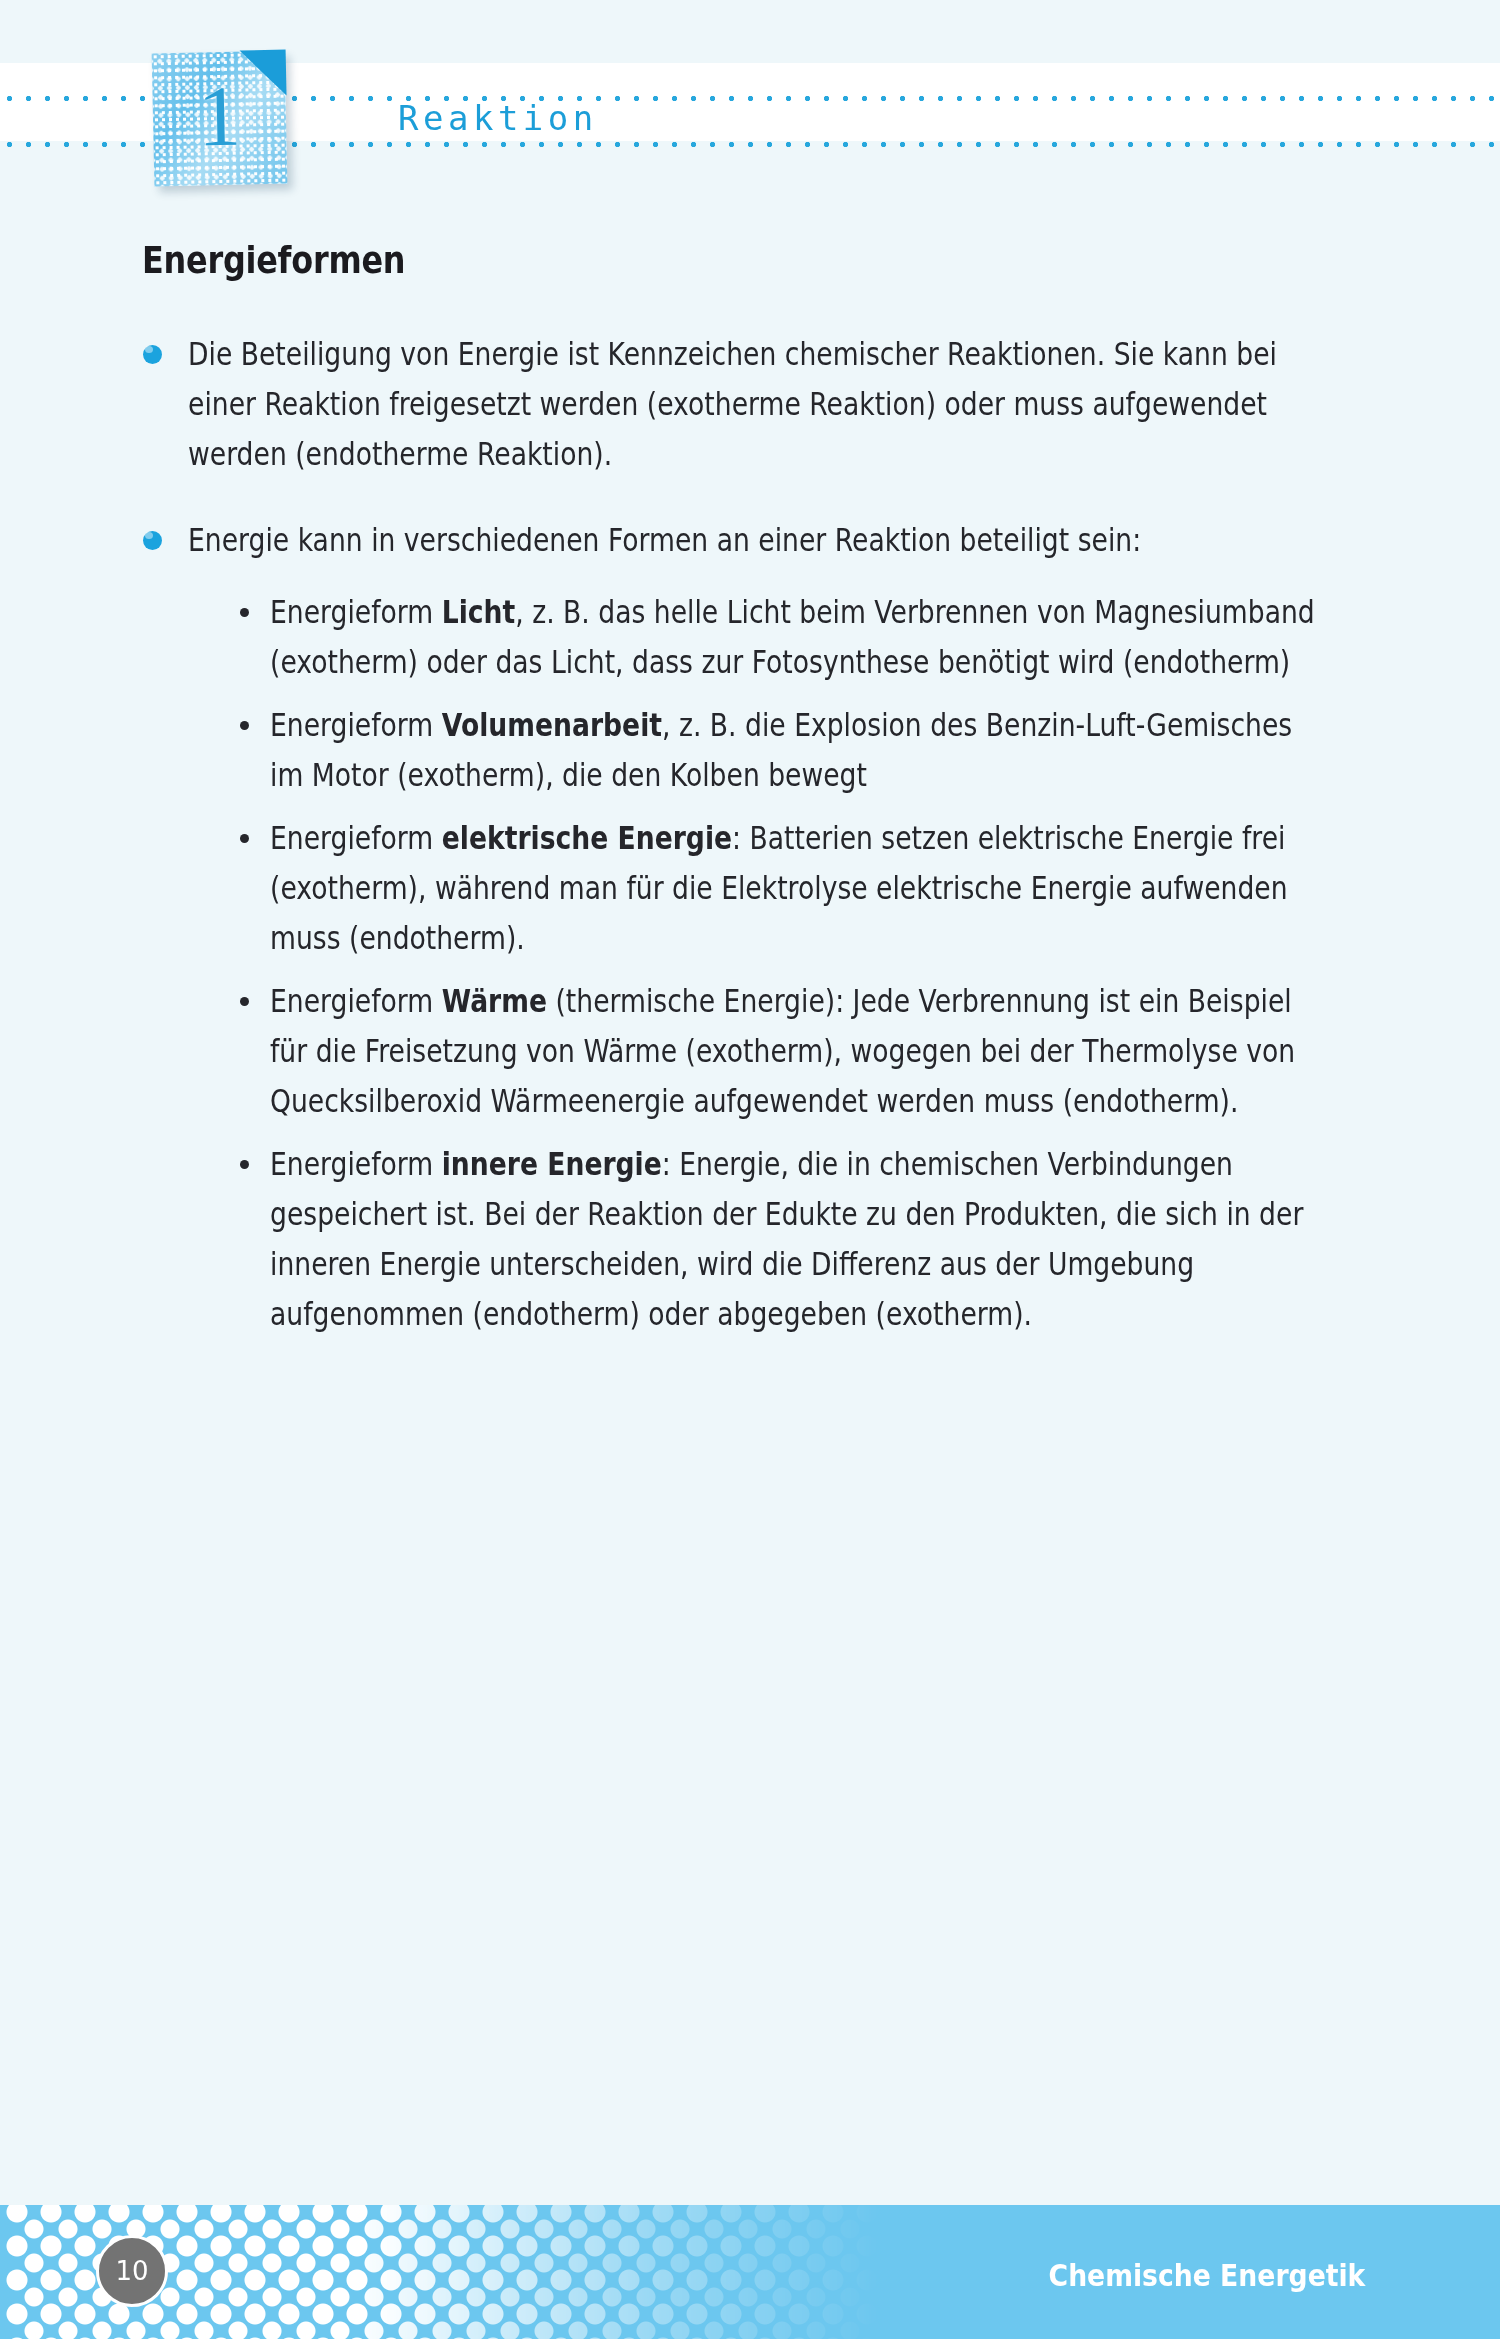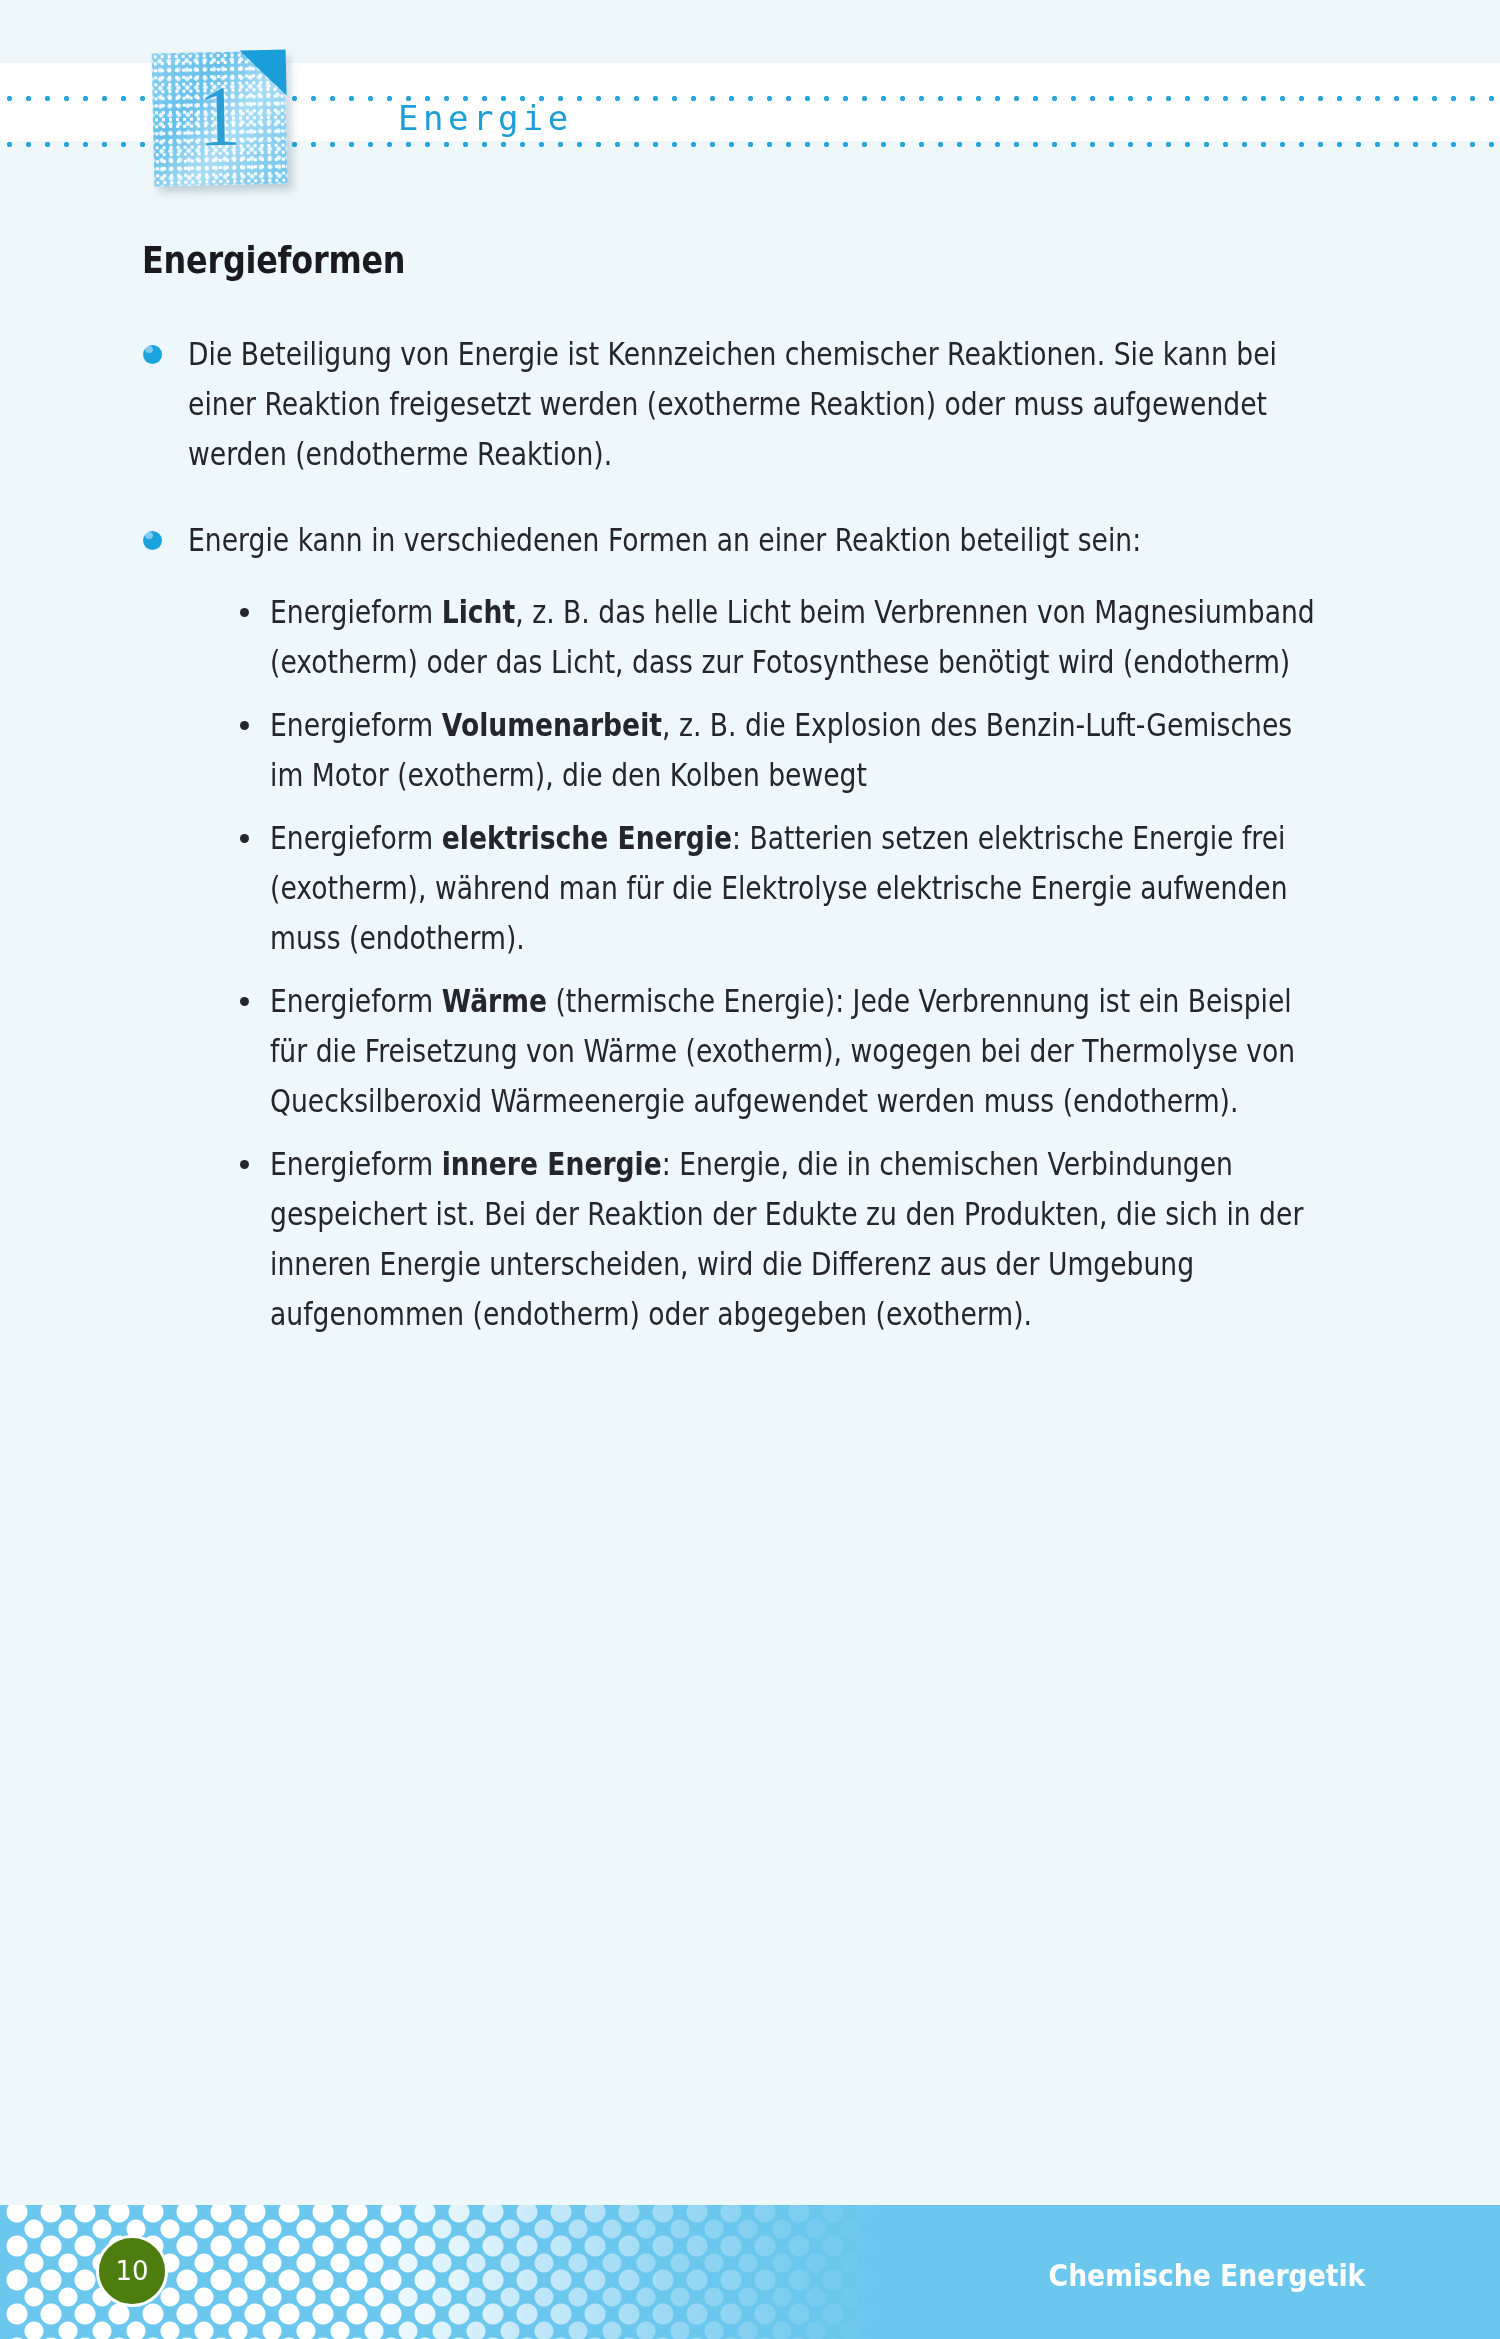--- a/index.html
+++ b/index.html
@@ -239,21 +239,21 @@
     -webkit-mask-image: linear-gradient(to right, rgba(0,0,0,1) 0%, rgba(0,0,0,1) 30%, rgba(0,0,0,.3) 58%, rgba(0,0,0,0) 78%);
     mask-image: linear-gradient(to right, rgba(0,0,0,1) 0%, rgba(0,0,0,1) 30%, rgba(0,0,0,.3) 58%, rgba(0,0,0,0) 78%);
   }
   .page-badge {
     position: absolute;
     left: 96px;
     top: 56px;
     width: 72px;
     height: 72px;
     border-radius: 50%;
-    background: #4d7c0f;
+    background: #737373;
     border: 3px solid #ffffff;
     box-sizing: border-box;
     display: flex;
     align-items: center;
     justify-content: center;
     font-family: "DejaVu Sans", sans-serif;
     font-size: 26px;
     color: #ffffff;
   }
   .running-title {
@@ -276,21 +276,21 @@
 
   <div class="header">
     <div class="header-band"></div>
     <div class="dot-rule top"></div>
     <div class="dot-rule bottom"></div>
 
     <div class="chapter-tile">
       <div class="chapter-number">1</div>
     </div>
 
-    <div class="chapter-title">Energie</div>
+    <div class="chapter-title">Reaktion</div>
   </div>
 
   <div class="content">
 
     <div class="section-title">Energieformen</div>
 
     <div class="body-list">
 
       <div class="b1">
         <span class="dot"></span>

